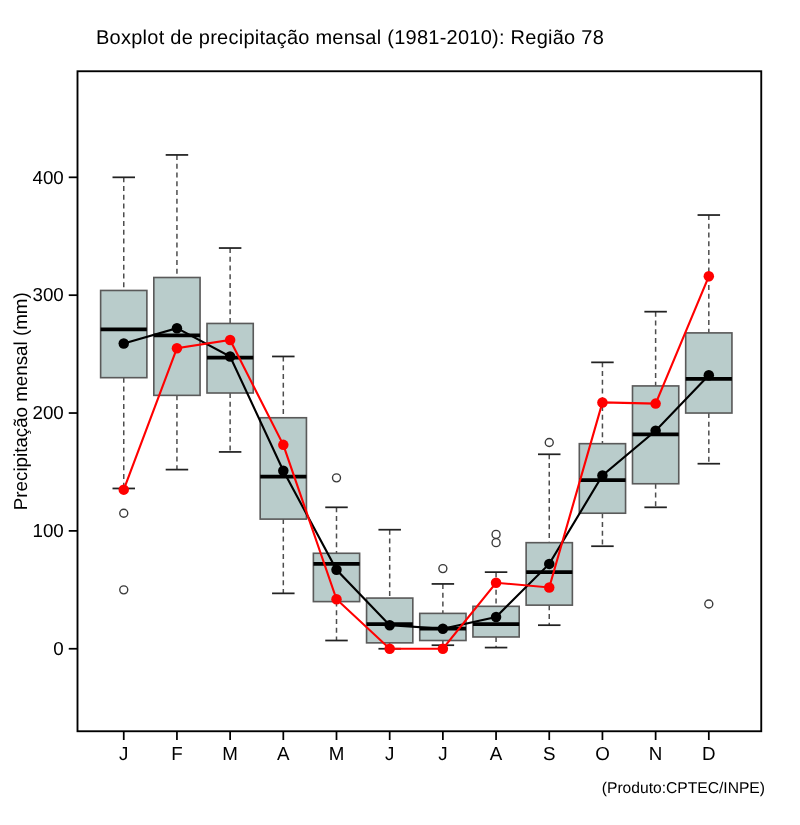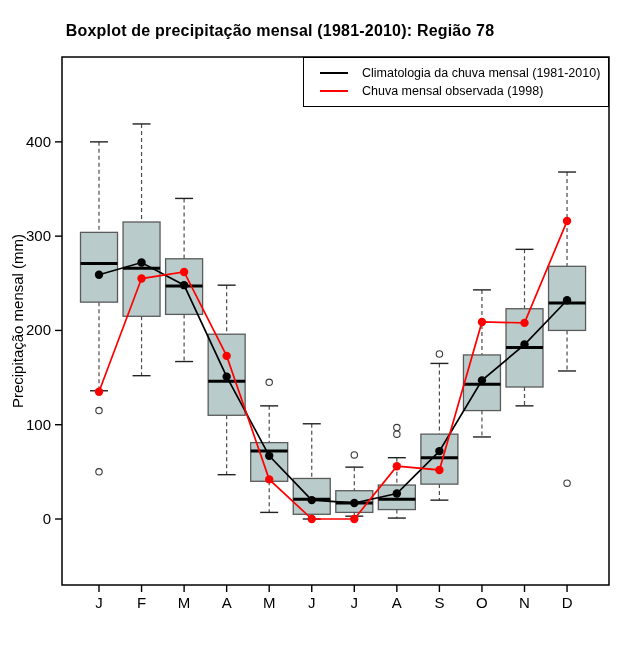--- a/index.html
+++ b/index.html
@@ -2,21 +2,21 @@
 <html><head>
 <meta charset="utf-8">
 <style>
   html,body{margin:0;padding:0;background:#ffffff;}
   .figure{
     position:relative;width:640px;height:660px;background:#ffffff;
     font-family:"Liberation Sans", sans-serif;color:#000;overflow:hidden;
   }
   .chart-title{
     position:absolute;top:22px;left:0;width:560px;text-align:center;
-    font-size:16px;font-weight:bold;letter-spacing:0.2px;
+    font-size:16px;font-weight:normal;letter-spacing:0.2px;
   }
   .chart-svg{position:absolute;left:0;top:0;}
   .legend{
     position:absolute;left:303px;top:57px;width:306px;height:50px;
     border:1px solid #000;background:#fff;box-sizing:border-box;
     display:flex;flex-direction:column;justify-content:center;gap:6px;
     padding-left:16px;
   }
   .legend-row{display:flex;align-items:center;gap:14px;}
   .legend-sample{display:inline-block;width:28px;height:2px;background:#000;}
@@ -176,28 +176,19 @@
       <circle cx="311.75" cy="519" r="4.2" fill="#ff0000"></circle>
       <circle cx="354.29999999999995" cy="519" r="4.2" fill="#ff0000"></circle>
       <circle cx="396.84999999999997" cy="466.2" r="4.2" fill="#ff0000"></circle>
       <circle cx="439.4" cy="469.9714285714286" r="4.2" fill="#ff0000"></circle>
       <circle cx="481.95" cy="321.9428571428571" r="4.2" fill="#ff0000"></circle>
       <circle cx="524.5" cy="322.8857142857143" r="4.2" fill="#ff0000"></circle>
       <circle cx="567.05" cy="221.05714285714288" r="4.2" fill="#ff0000"></circle>
       <rect x="62" y="57" width="547" height="528" fill="none" stroke="#000000" stroke-width="1.5"></rect>
     </svg>
 
-  <div class="legend">
-    <div class="legend-row">
-      <span class="legend-sample" style="background: rgb(0, 0, 0);"></span>
-      <span class="legend-label">Climatologia da chuva mensal (1981-2010)</span>
-    </div>
-    <div class="legend-row">
-      <span class="legend-sample" style="background: rgb(255, 0, 0);"></span>
-      <span class="legend-label">Chuva mensal observada (1998)</span>
-    </div>
-  </div>
 
   <div class="y-axis-title">Precipitação mensal (mm)</div>
 
 
+  <div class="footer-note">(Produto:CPTEC/INPE)</div>
 
 </div>
 
 </body></html>

